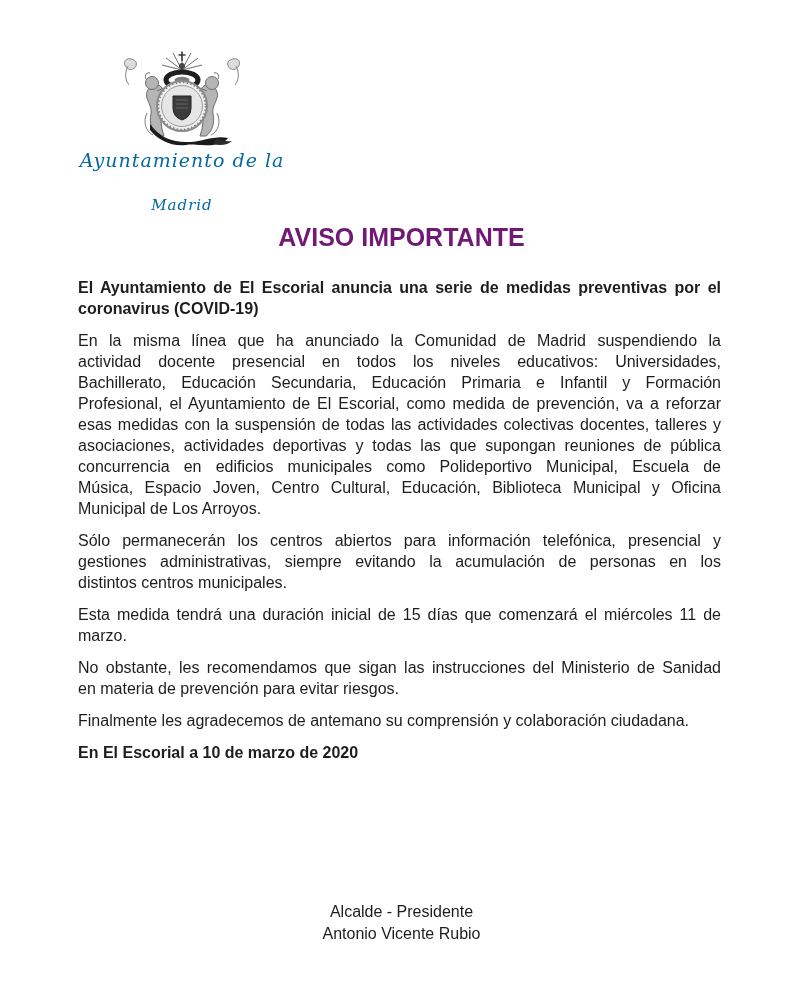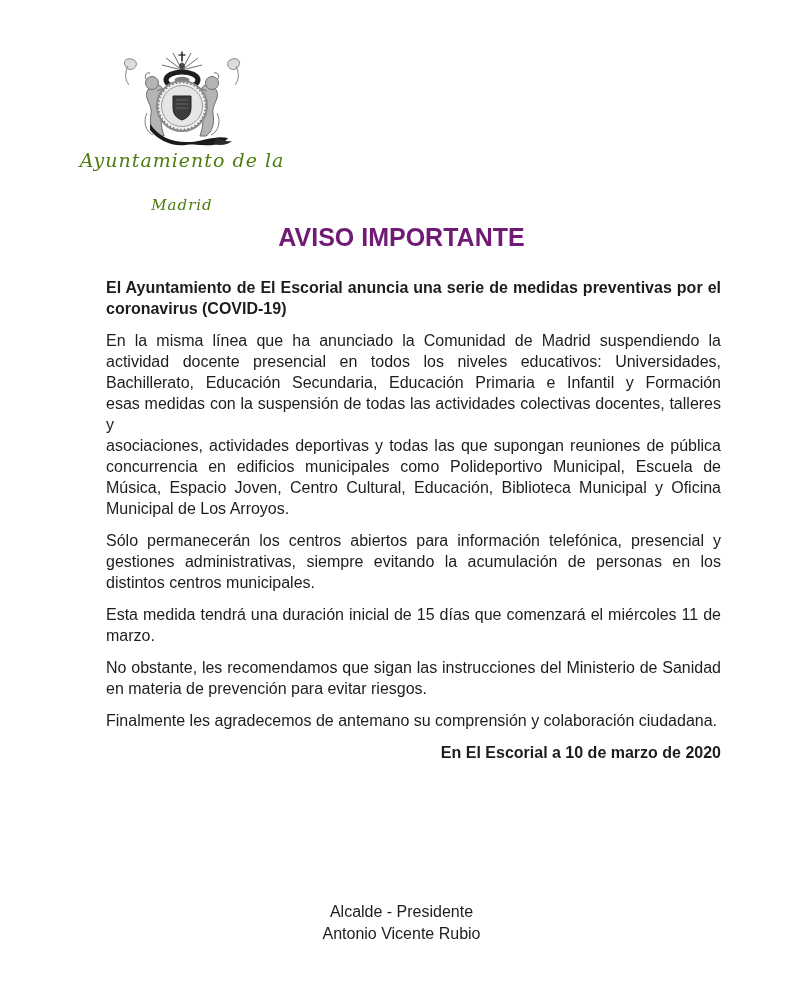--- a/index.html
+++ b/index.html
@@ -18,21 +18,21 @@
     position: absolute;
     left: 56px;
     top: 50px;
     width: 252px;
     text-align: center;
   }
   .arms { display: block; margin: 0 auto 0 auto; }
   .script-line {
     font-family: "DejaVu Serif", serif;
     font-style: italic;
-    color: #4d7c0f;
+    color: #0369a1;
   }
   .script-line.l1 { font-size: 19px; line-height: 24px; margin-top: 2px; letter-spacing: 1px; }
   .script-line.l2 { font-size: 21px; line-height: 26px; letter-spacing: 1px; }
   .script-line.l3 { font-size: 15px; line-height: 18px; letter-spacing: 1px; margin-top: 24px; }
 
   
   .title {
     position: absolute;
     top: 223px;
     left: 0;
@@ -48,29 +48,29 @@
   .body {
     position: absolute;
     left: 78px;
     top: 277px;
     width: 643px;
     font-size: 16px;
     line-height: 21px;
   }
   .para { margin: 0 0 11px 0; }
   .para.bold { font-weight: bold; }
-  .line { text-align: left; margin-left: 28px; }
+  .line { text-align: left; }
   .line.just {
     text-align: justify;
     text-align-last: justify;
     text-justify: inter-word;
   }
   .date-line {
     margin-top: 10px;
-    text-align: right;
+    text-align: left;
     font-weight: bold;
   }
 
   
   .signature {
     position: absolute;
     top: 901px;
     left: 0;
     width: 100%;
     text-align: center;
@@ -144,20 +144,21 @@
 
     <div class="para bold">
       <div class="line just">El Ayuntamiento de El Escorial anuncia una serie de medidas preventivas por el</div>
       <div class="line">coronavirus (COVID-19)</div>
     </div>
 
     <div class="para">
       <div class="line just">En la misma línea que ha anunciado la Comunidad de Madrid suspendiendo la</div>
       <div class="line just">actividad docente presencial en todos los niveles educativos: Universidades,</div>
       <div class="line just">Bachillerato, Educación Secundaria, Educación Primaria e Infantil y Formación</div>
+      <div class="line just">Profesional, el Ayuntamiento de El Escorial, como medida de prevención, va a reforzar</div>
       <div class="line just">esas medidas con la suspensión de todas las actividades colectivas docentes, talleres y</div>
       <div class="line just">asociaciones, actividades deportivas y todas las que supongan reuniones de pública</div>
       <div class="line just">concurrencia en edificios municipales como Polideportivo Municipal, Escuela de</div>
       <div class="line just">Música, Espacio Joven, Centro Cultural, Educación, Biblioteca Municipal y Oficina</div>
       <div class="line">Municipal de Los Arroyos.</div>
     </div>
 
     <div class="para">
       <div class="line just">Sólo permanecerán los centros abiertos para información telefónica, presencial y</div>
       <div class="line just">gestiones administrativas, siempre evitando la acumulación de personas en los</div>

